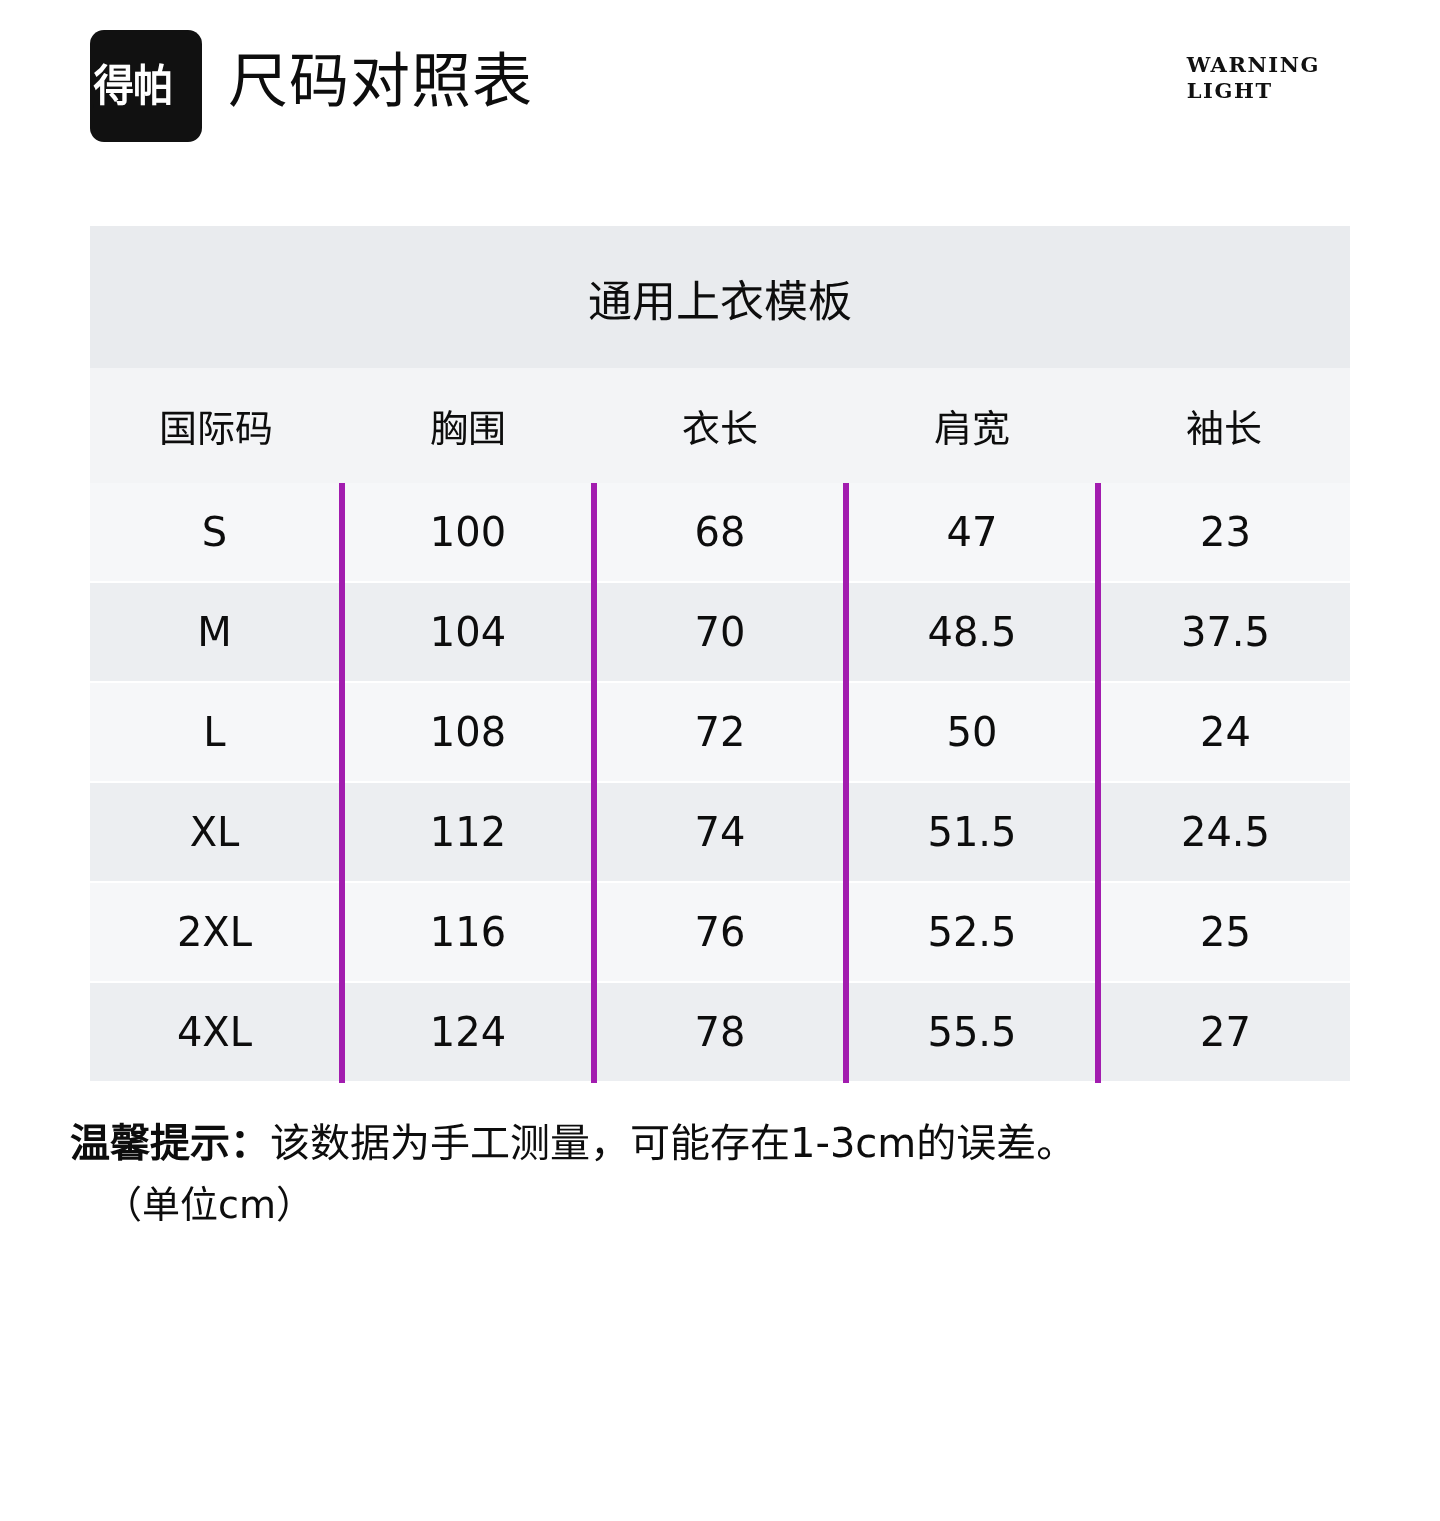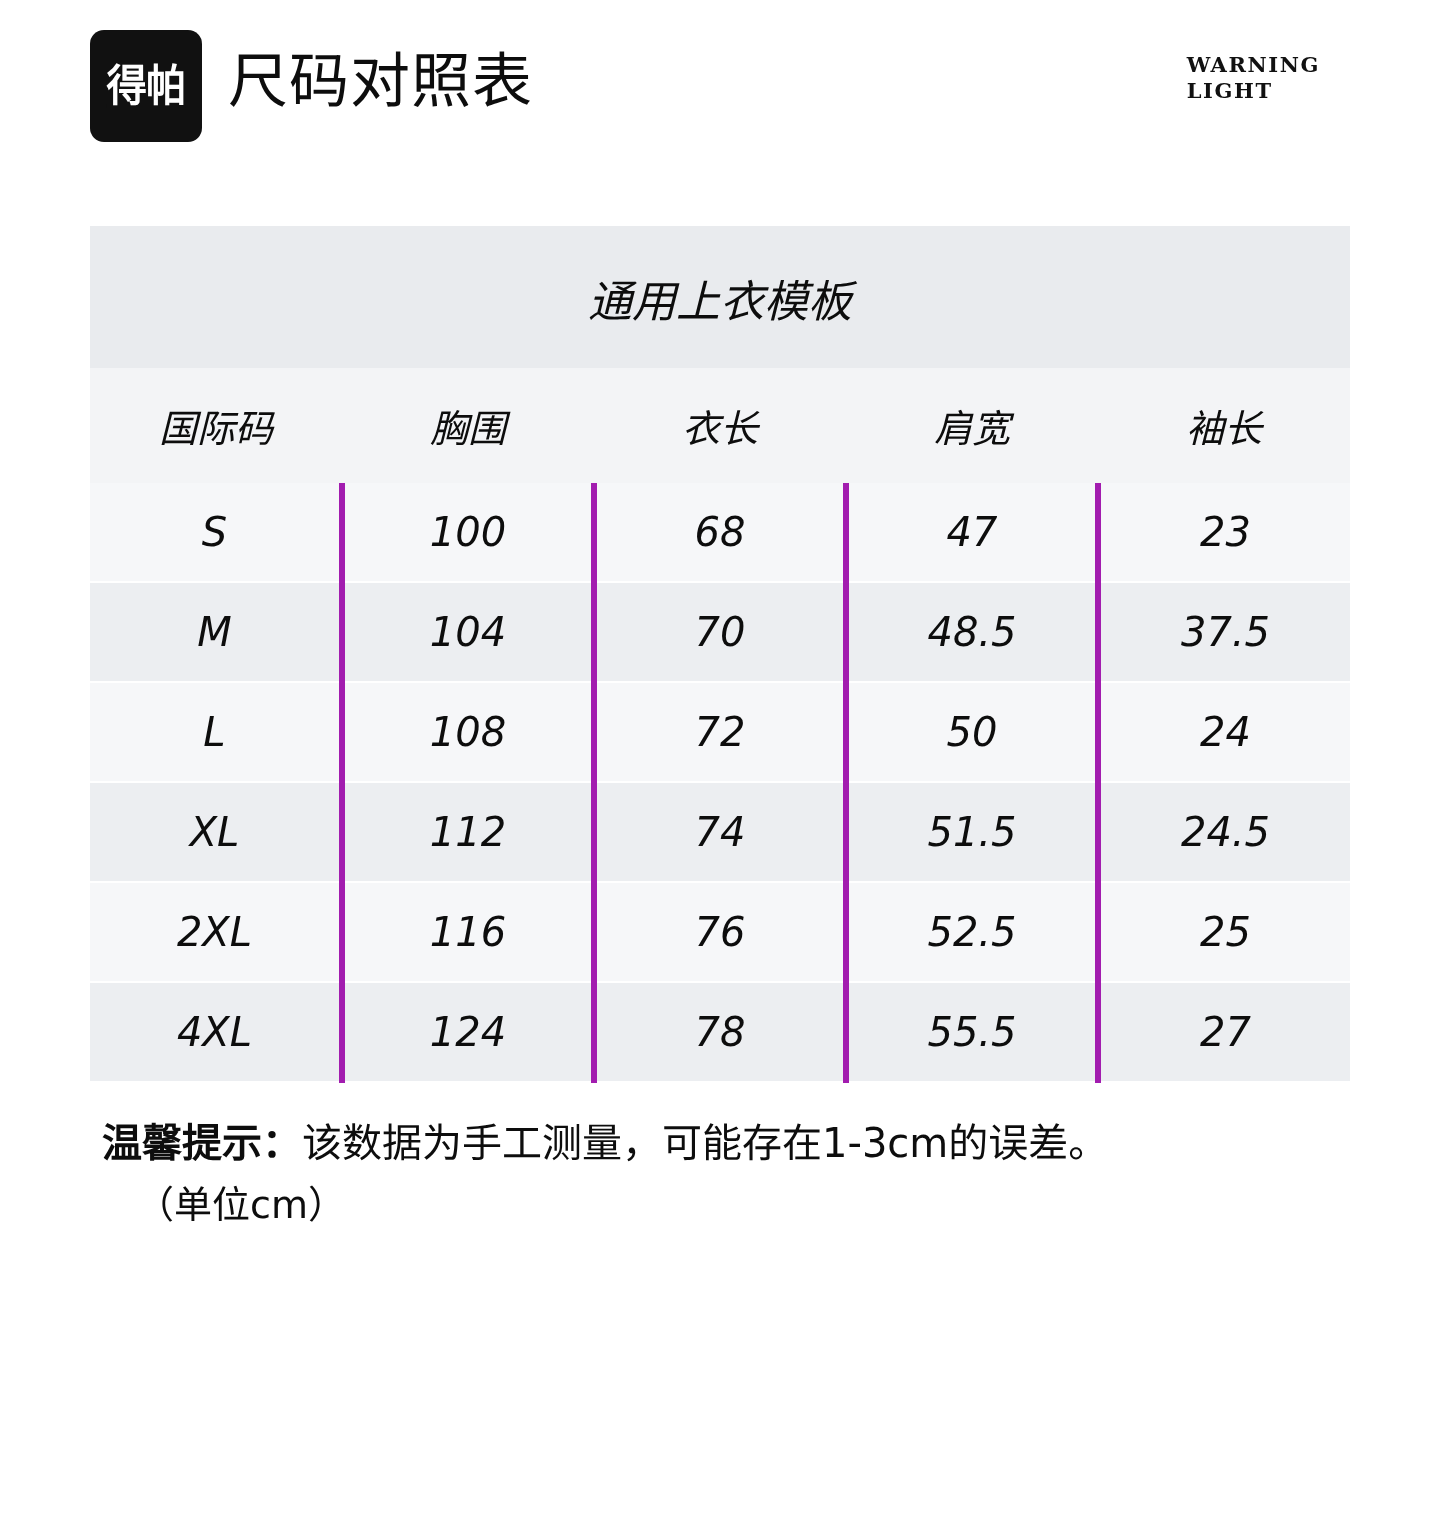--- a/index.html
+++ b/index.html
@@ -38,21 +38,21 @@
     align-items: center;
   }
 
   .logo-badge {
     width: 112px;
     height: 112px;
     background: #111111;
     border-radius: 14px;
     display: flex;
     align-items: center;
-    justify-content: center;
+    justify-content: flex-start;
     flex: 0 0 auto;
     text-decoration: underline;
   }
 
   .logo-badge .logo-text {
     color: #ffffff;
     font-family: "DejaVu Sans", "Liberation Sans", sans-serif;
     font-weight: 700;
     font-size: 44px;
     letter-spacing: -1px;
@@ -86,21 +86,20 @@
   
   .table-wrap {
     margin: 56px 90px 0 90px;
     width: 1260px;
   }
 
   table.size-table {
     width: 100%;
     border-collapse: collapse;
     table-layout: fixed;
-    font-style: italic;
   }
 
   .table-caption-row td {
     background: #e9ebee;
     text-align: center;
     font-size: 44px;
     padding: 40px 0 38px 0;
     color: #0d0d0d;
     font-family: "DejaVu Sans", "Liberation Sans", sans-serif;
   }
@@ -124,21 +123,21 @@
     border-bottom: 2px solid #ffffff;
     font-family: "DejaVu Sans", "Liberation Sans", sans-serif;
   }
   tbody td:first-child { border-left: none; }
 
   tbody tr:nth-child(odd) td { background: #f6f7f9; }
   tbody tr:nth-child(even) td { background: #eceef1; }
 
   
   .note {
-    margin: 30px 90px 0 102px;
+    margin: 30px 90px 0 70px;
     width: 1260px;
     font-size: 40px;
     line-height: 1.5;
     color: #0d0d0d;
     font-family: "DejaVu Sans", "Liberation Sans", sans-serif;
   }
   .note .note-label {
     font-weight: 700;
   }
   .note .note-unit {

